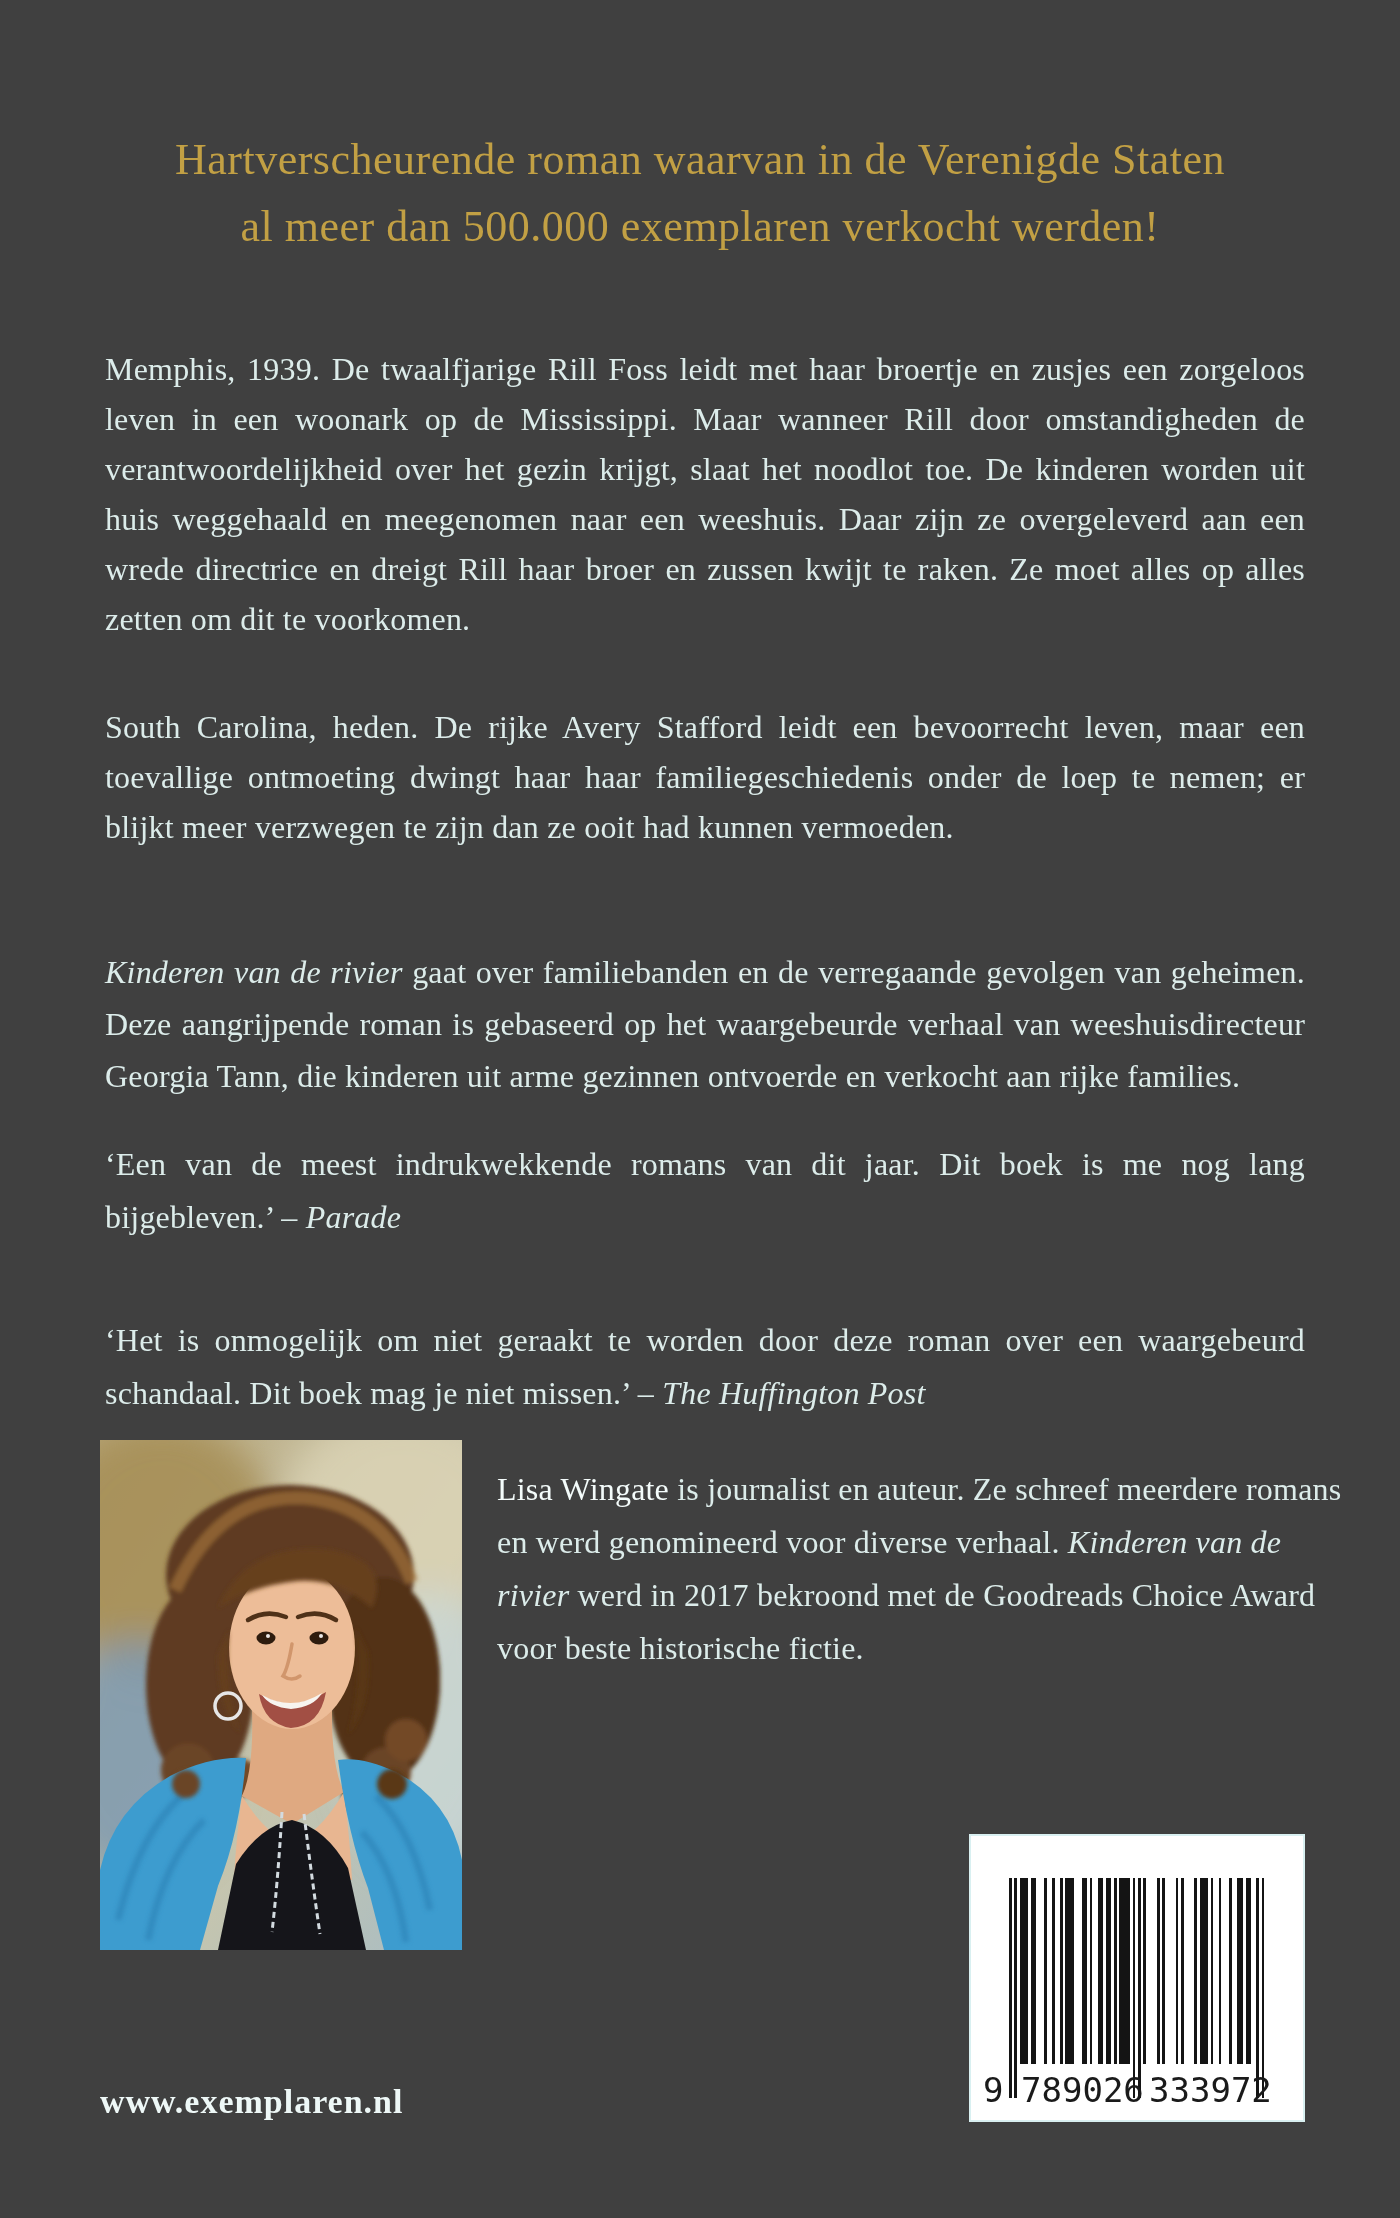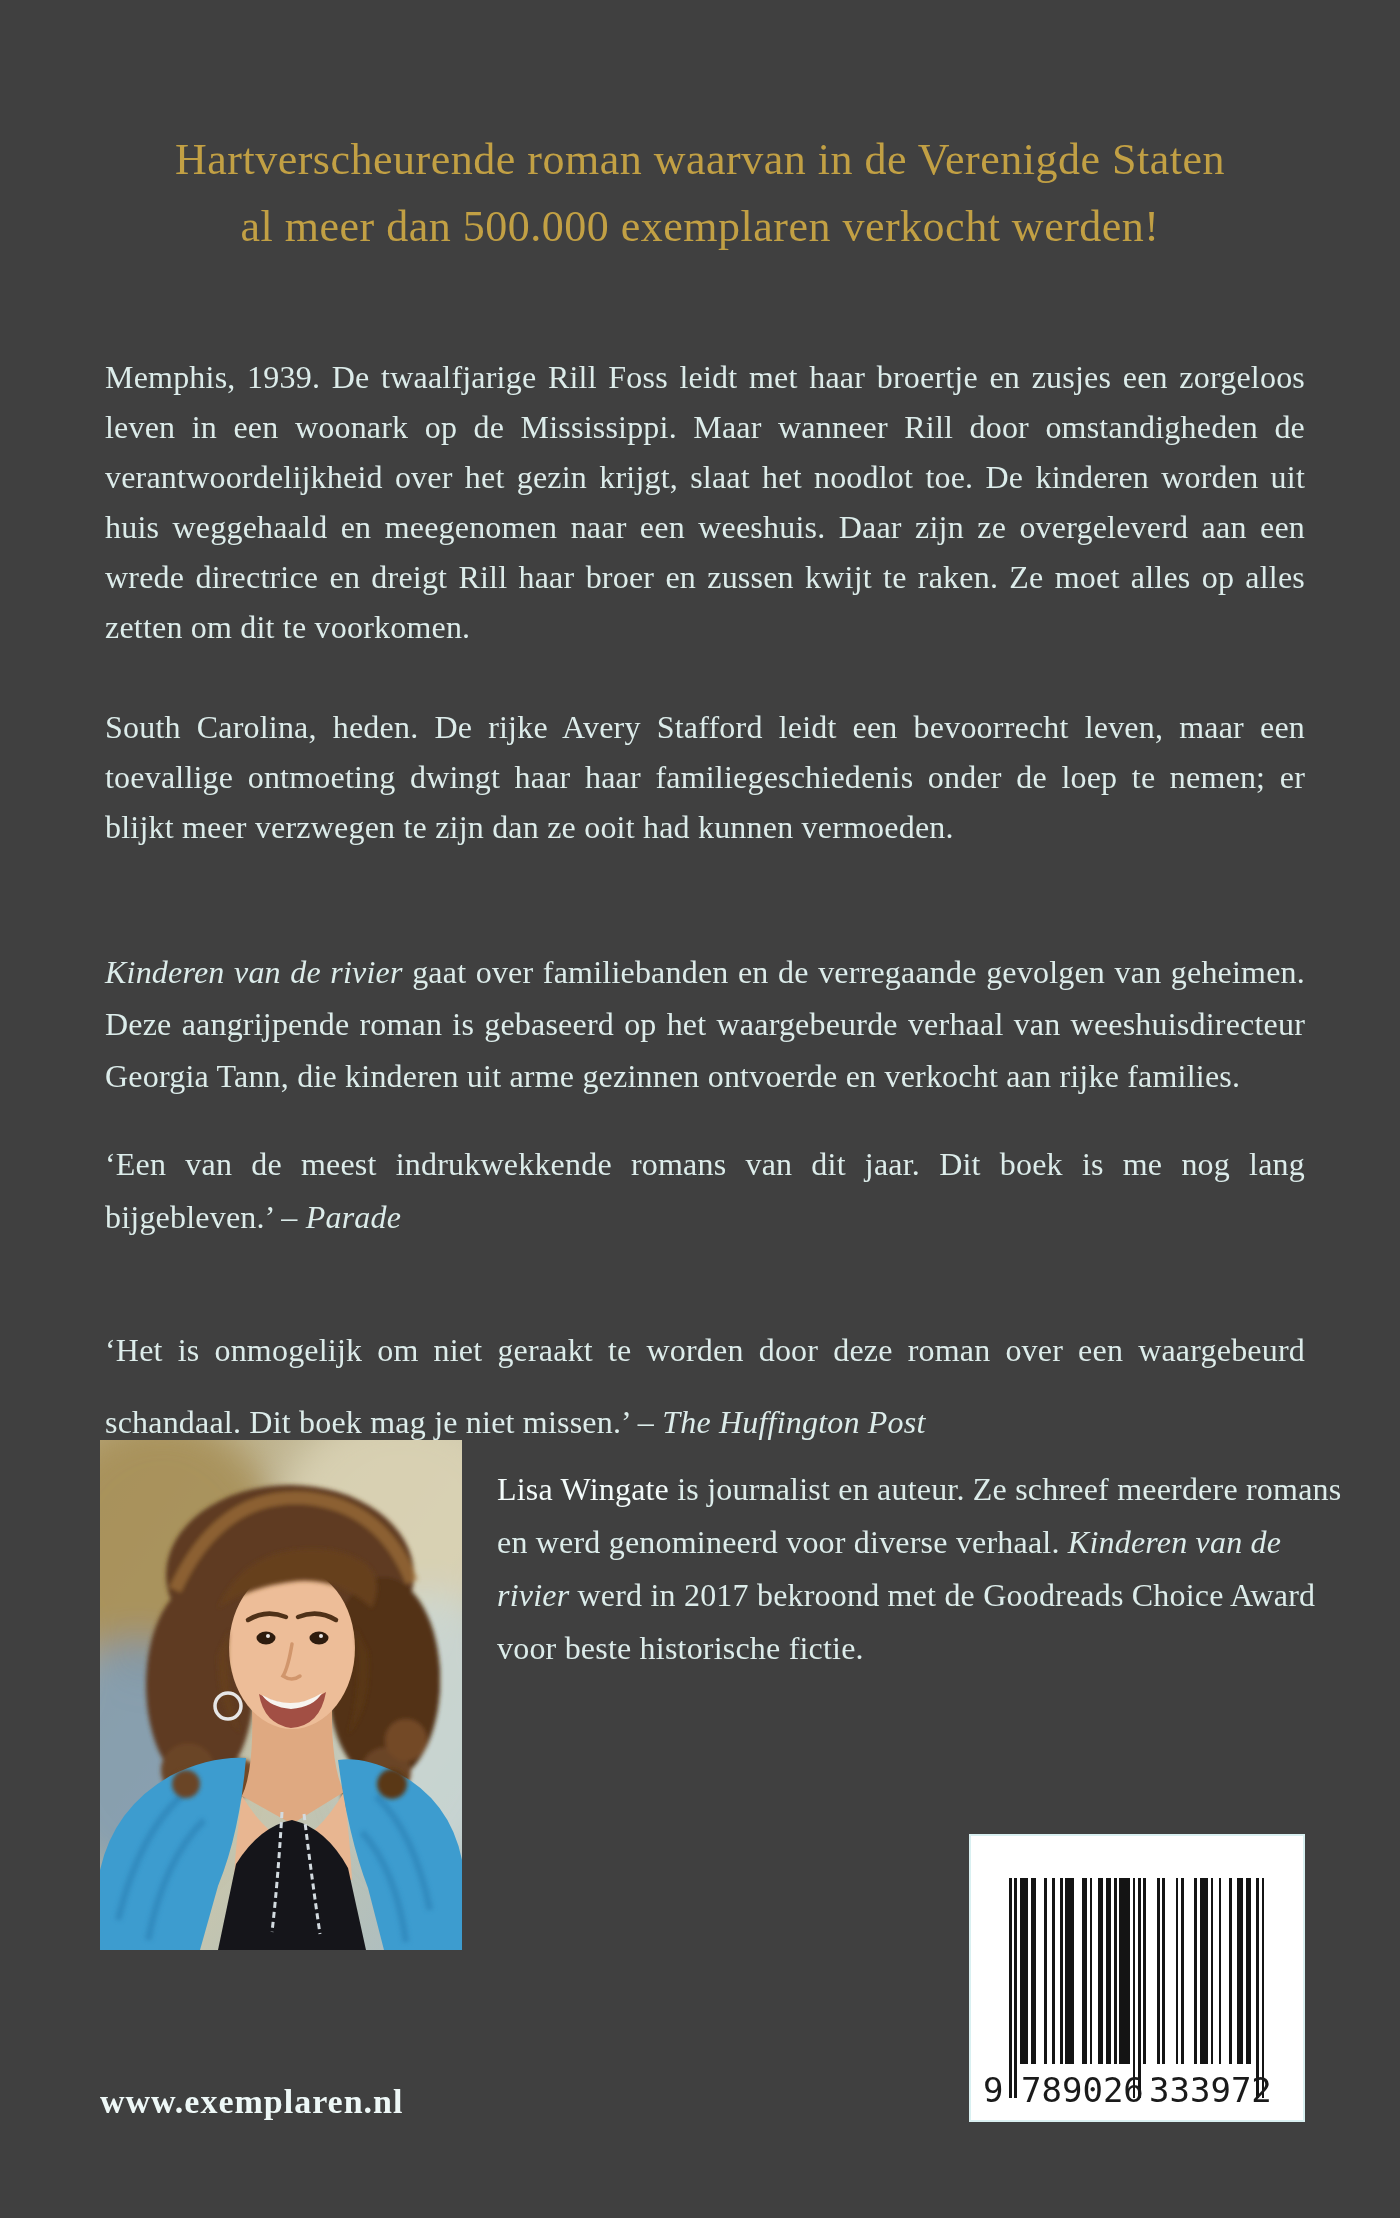--- a/index.html
+++ b/index.html
@@ -24,25 +24,25 @@
   .para {
     position: absolute;
     left: 105px;
     width: 1200px;
     color: #dcecea;
     font-size: 32px;
     line-height: 50px;
     text-align: justify;
     letter-spacing: 0.2px;
   }
-  .p1 { top: 320px; }
+  .p1 { top: 312px; }
   .p2 { top: 670px; }
   .p3 { top: 914px; line-height: 52px; }
   .q1 { top: 1106px; line-height: 53px; }
-  .q2 { top: 1282px; line-height: 72px; }
+  .q2 { top: 1282px; line-height: 53px; }
   .italic { font-style: italic; }
   .author-photo {
     position: absolute;
     left: 100px; top: 1440px;
     width: 362px; height: 510px;
     display: block;
   }
   .bio {
     position: absolute;
     left: 497px; top: 1431px;

